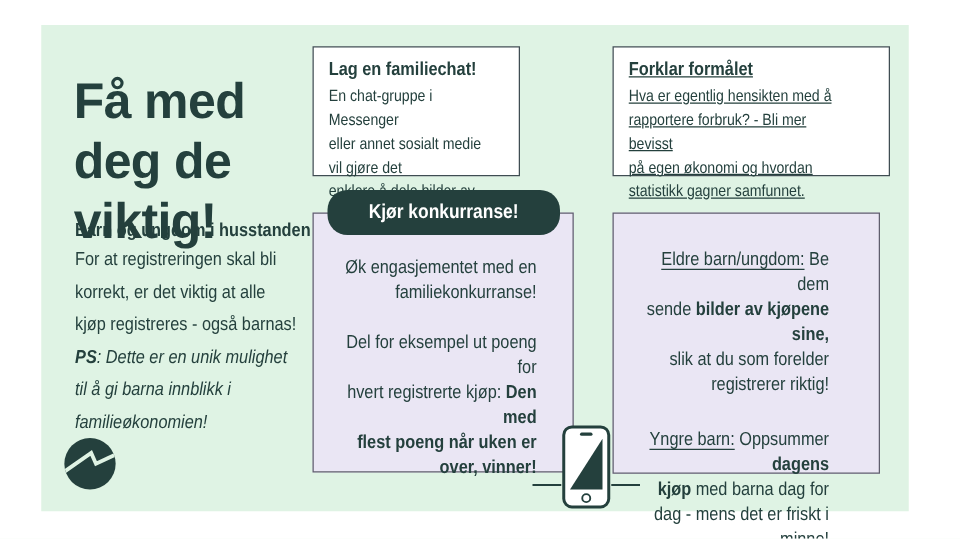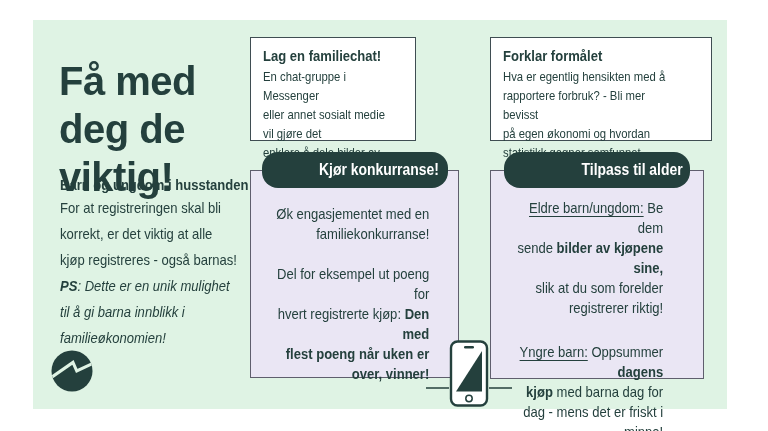--- a/index.html
+++ b/index.html
@@ -15,26 +15,26 @@
   .subhead{position:absolute;left:60px;top:176px;font-size:15px;font-weight:700;white-space:nowrap;}
   .left-body{position:absolute;left:60px;top:195px;width:210px;font-size:15px;line-height:26px;white-space:pre-line;}
   .ps-note{position:absolute;left:60px;top:273px;width:210px;font-size:15px;line-height:26px;
     font-style:italic;white-space:pre-line;}
 
   .logo{position:absolute;left:51px;top:350px;width:42px;height:42px;}
 
   .card{position:absolute;background:#ffffff;border:1px solid #3f4d52;box-sizing:border-box;
     padding:9px 2px 6px 12px;}
   .card-familychat{left:250px;top:37px;width:166px;height:104px;}
-  .card-purpose{left:490px;top:37px;width:222px;height:104px;}
+  .card-purpose{left:490px;top:37px;width:222px;height:104px;text-decoration:underline;}
   .card-title{font-size:15px;font-weight:700;margin:0 0 3px 0;}
   .card-body{font-size:13px;line-height:19px;white-space:pre-line;margin:0;}
 
   .section-header{position:absolute;height:36px;background:#24403d;color:#ffffff;z-index:2;
-    display:flex;align-items:center;justify-content:flex-end;border-radius:16px;}
+    display:flex;align-items:center;justify-content:center;border-radius:16px;}
   .header-competition{left:262px;top:152px;width:186px;}
   .header-age{left:504px;top:152px;width:186px;}
   .section-header .hlabel{font-size:16px;font-weight:700;white-space:nowrap;}
 
   .tipbox{position:absolute;background:#eae6f4;border:1.5px solid #5f5e6d;box-sizing:border-box;z-index:1;text-align:right;}
   .box-competition{left:250px;top:170px;width:209px;height:208px;padding:33px 4px 0 13px;}
   .box-age{left:490px;top:170px;width:214px;height:209px;padding:27px 16px 0 13px;}
   .tipbox p{margin:0;font-size:15px;line-height:20px;white-space:pre-line;}
   .box-competition .p2{margin-top:20px;}
   .box-age .p2{margin-top:24px;}
@@ -84,23 +84,20 @@
     <div class="card-title cond">Forklar formålet</div>
     <p class="card-body cond">Hva er egentlig hensikten med å
 rapportere forbruk? - Bli mer bevisst
 på egen økonomi og hvordan
 statistikk gagner samfunnet.</p>
   </div>
 
   <div class="section-header header-competition">
     <span class="hlabel cond-c">Kjør konkurranse!</span>
   </div>
-  <div class="section-header header-age">
-    <span class="hlabel cond-c">Tilpass til alder</span>
-  </div>
 
   <div class="tipbox box-competition">
     <p class="p1 cond">Øk engasjementet med en
 familiekonkurranse!</p>
     <p class="p2 cond"><span>Del for eksempel ut poeng for
 hvert registrerte kjøp: </span><span class="seg-b">Den med
 flest poeng når uken er
 over, vinner!</span></p>
   </div>
 

